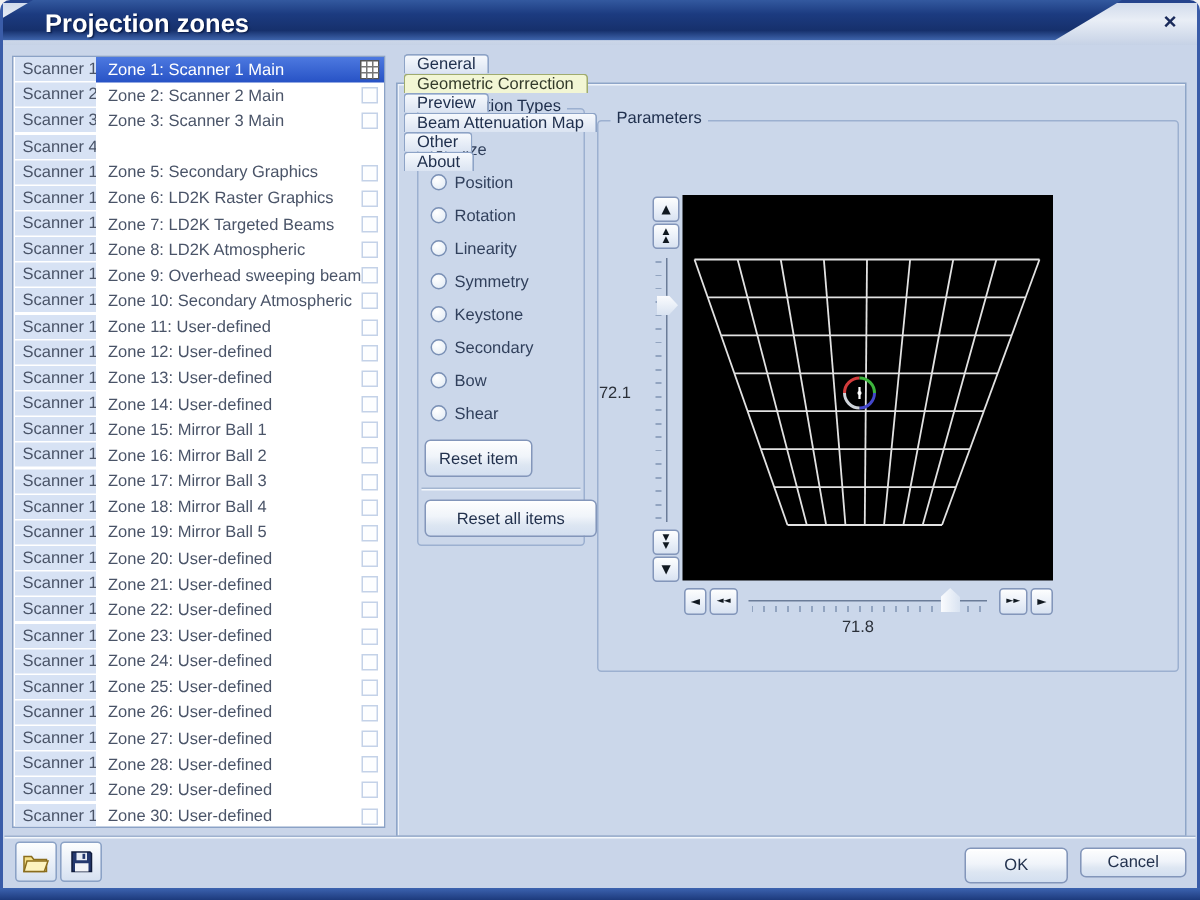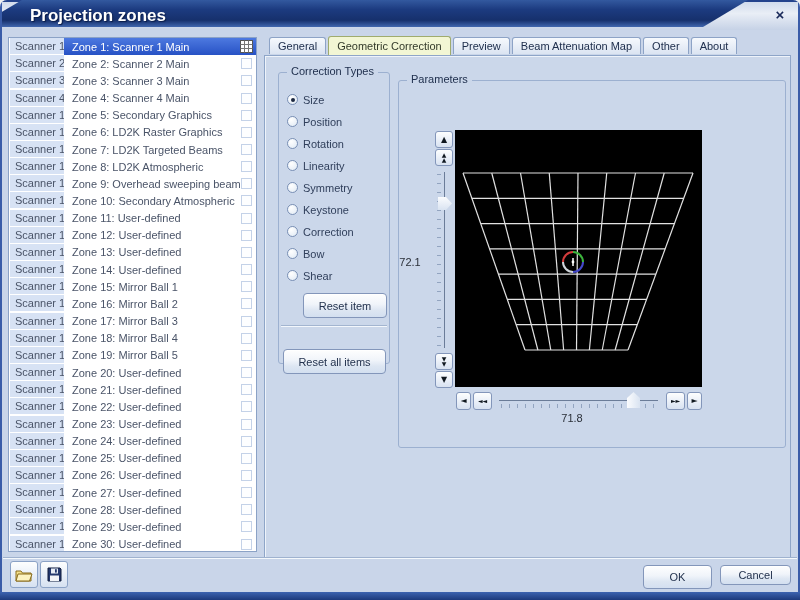--- a/index.html
+++ b/index.html
@@ -36,21 +36,21 @@
   .cb{flex:none;width:11px;height:11px;border:1px solid #c4d2e8;background:#fdfeff;margin-right:4px;}
   .gicon{flex:none;width:13px;height:13px;margin-right:3px;line-height:0;}
   .lrow.sel .zwrap{background:linear-gradient(180deg,#4d79e0,#2752c5);color:#ffffff;gap:46px;}
 
   
   .tool-btn{position:absolute;top:561px;width:28px;height:27px;border:1px solid #8ba2c6;border-radius:3px;
     background:linear-gradient(180deg,#fdfefe,#e6edf7 60%,#d6e1f1);display:flex;align-items:center;justify-content:center;}
   .tool-open{left:10px;}  .tool-save{left:40px;}
 
   
-  .tab-bar{position:absolute;left:269px;top:36px;height:19px;display:flex;align-items:center;z-index:6;}
+  .tab-bar{position:absolute;left:269px;top:36px;height:19px;display:flex;align-items:flex-start;z-index:6;flex-direction:column;}
   .tab{height:17px;padding:0 8px;margin-right:2px;display:flex;align-items:center;
     border:1px solid #8da3c6;border-bottom:none;border-radius:3px 3px 0 0;
     background:linear-gradient(180deg,#f6f9fd,#dbe4f2);color:#20304e;white-space:nowrap;}
   .tab.active{height:19px;background:#f2f6d4;border-color:#9fab6e;color:#333a2a;position:relative;z-index:7;}
 
   .tab-panel{position:absolute;left:264px;top:55px;width:527px;height:503px;
     background:#cbd7ea;border:1px solid #8ea5c8;box-shadow:inset 1px 1px 0 #eef3fa;}
 
   
   .grp{position:absolute;border:1px solid #9cb0d0;border-radius:3px;}
@@ -62,22 +62,22 @@
   .ropts{position:absolute;left:287px;top:94px;}
   .ropt{display:flex;align-items:center;height:11px;margin-bottom:11px;}
   .rc{flex:none;width:11px;height:11px;border-radius:50%;border:1px solid #7a90b5;
     background:radial-gradient(circle at 35% 30%,#ffffff,#dfe9f4);position:relative;}
   .rc.on::after{content:"";position:absolute;left:3px;top:3px;width:4px;height:4px;border-radius:50%;background:#1c2840;}
   .rlabel{margin-left:5px;white-space:nowrap;}
 
   .btnxp{position:absolute;border:1px solid #8396ba;border-radius:4px;color:#23324e;
     background:linear-gradient(180deg,#fefefe,#f0f4fa 45%,#dde6f2 70%,#d3dff0);
     box-shadow:inset 0 1px 0 #ffffff;display:flex;align-items:center;justify-content:center;font-size:11px;}
-  .btn-reset-item{left:283px;top:293px;width:84px;height:25px;margin-left:20px;}
-  .btn-reset-all{left:283px;top:333px;width:103px;height:25px;margin-top:16px;}
+  .btn-reset-item{left:283px;top:293px;width:72px;height:25px;}
+  .btn-reset-all{left:283px;top:333px;width:115px;height:25px;}
   .sep{position:absolute;left:281px;top:325px;width:106px;height:2px;
     border-top:1px solid #a3b5d0;border-bottom:1px solid #f3f7fc;}
 
   
   .canvas{position:absolute;left:455px;top:130px;width:247px;height:257px;background:#000000;}
 
   
   .sbtn{position:absolute;width:18px;height:17px;border:1px solid #8396ba;border-radius:3px;color:#101820;
     background:linear-gradient(180deg,#fdfefe,#e9eff8 55%,#d8e2f1);
     display:flex;align-items:center;justify-content:center;
@@ -145,24 +145,20 @@
       </div>
       <div class="lrow">
         <span class="scanner">Scanner 3</span>
         <span class="zwrap">
           <span class="zone">Zone 3: Scanner 3 Main</span>
           <span class="cb"></span>
         </span>
       </div>
       <div class="lrow">
         <span class="scanner">Scanner 4</span>
-        <span class="zwrap">
-          <span class="zone">Zone 4: Scanner 4 Main</span>
-          <span class="cb"></span>
-        </span>
       </div>
       <div class="lrow">
         <span class="scanner">Scanner 1</span>
         <span class="zwrap">
           <span class="zone">Zone 5: Secondary Graphics</span>
           <span class="cb"></span>
         </span>
       </div>
       <div class="lrow">
         <span class="scanner">Scanner 1</span>
@@ -393,21 +389,21 @@
       <div class="ropt">
         <span class="rc"></span>
         <span class="rlabel">Symmetry</span>
       </div>
       <div class="ropt">
         <span class="rc"></span>
         <span class="rlabel">Keystone</span>
       </div>
       <div class="ropt">
         <span class="rc"></span>
-        <span class="rlabel">Correction</span>
+        <span class="rlabel">Secondary</span>
       </div>
       <div class="ropt">
         <span class="rc"></span>
         <span class="rlabel">Bow</span>
       </div>
       <div class="ropt">
         <span class="rc"></span>
         <span class="rlabel">Shear</span>
       </div>
     </div>

